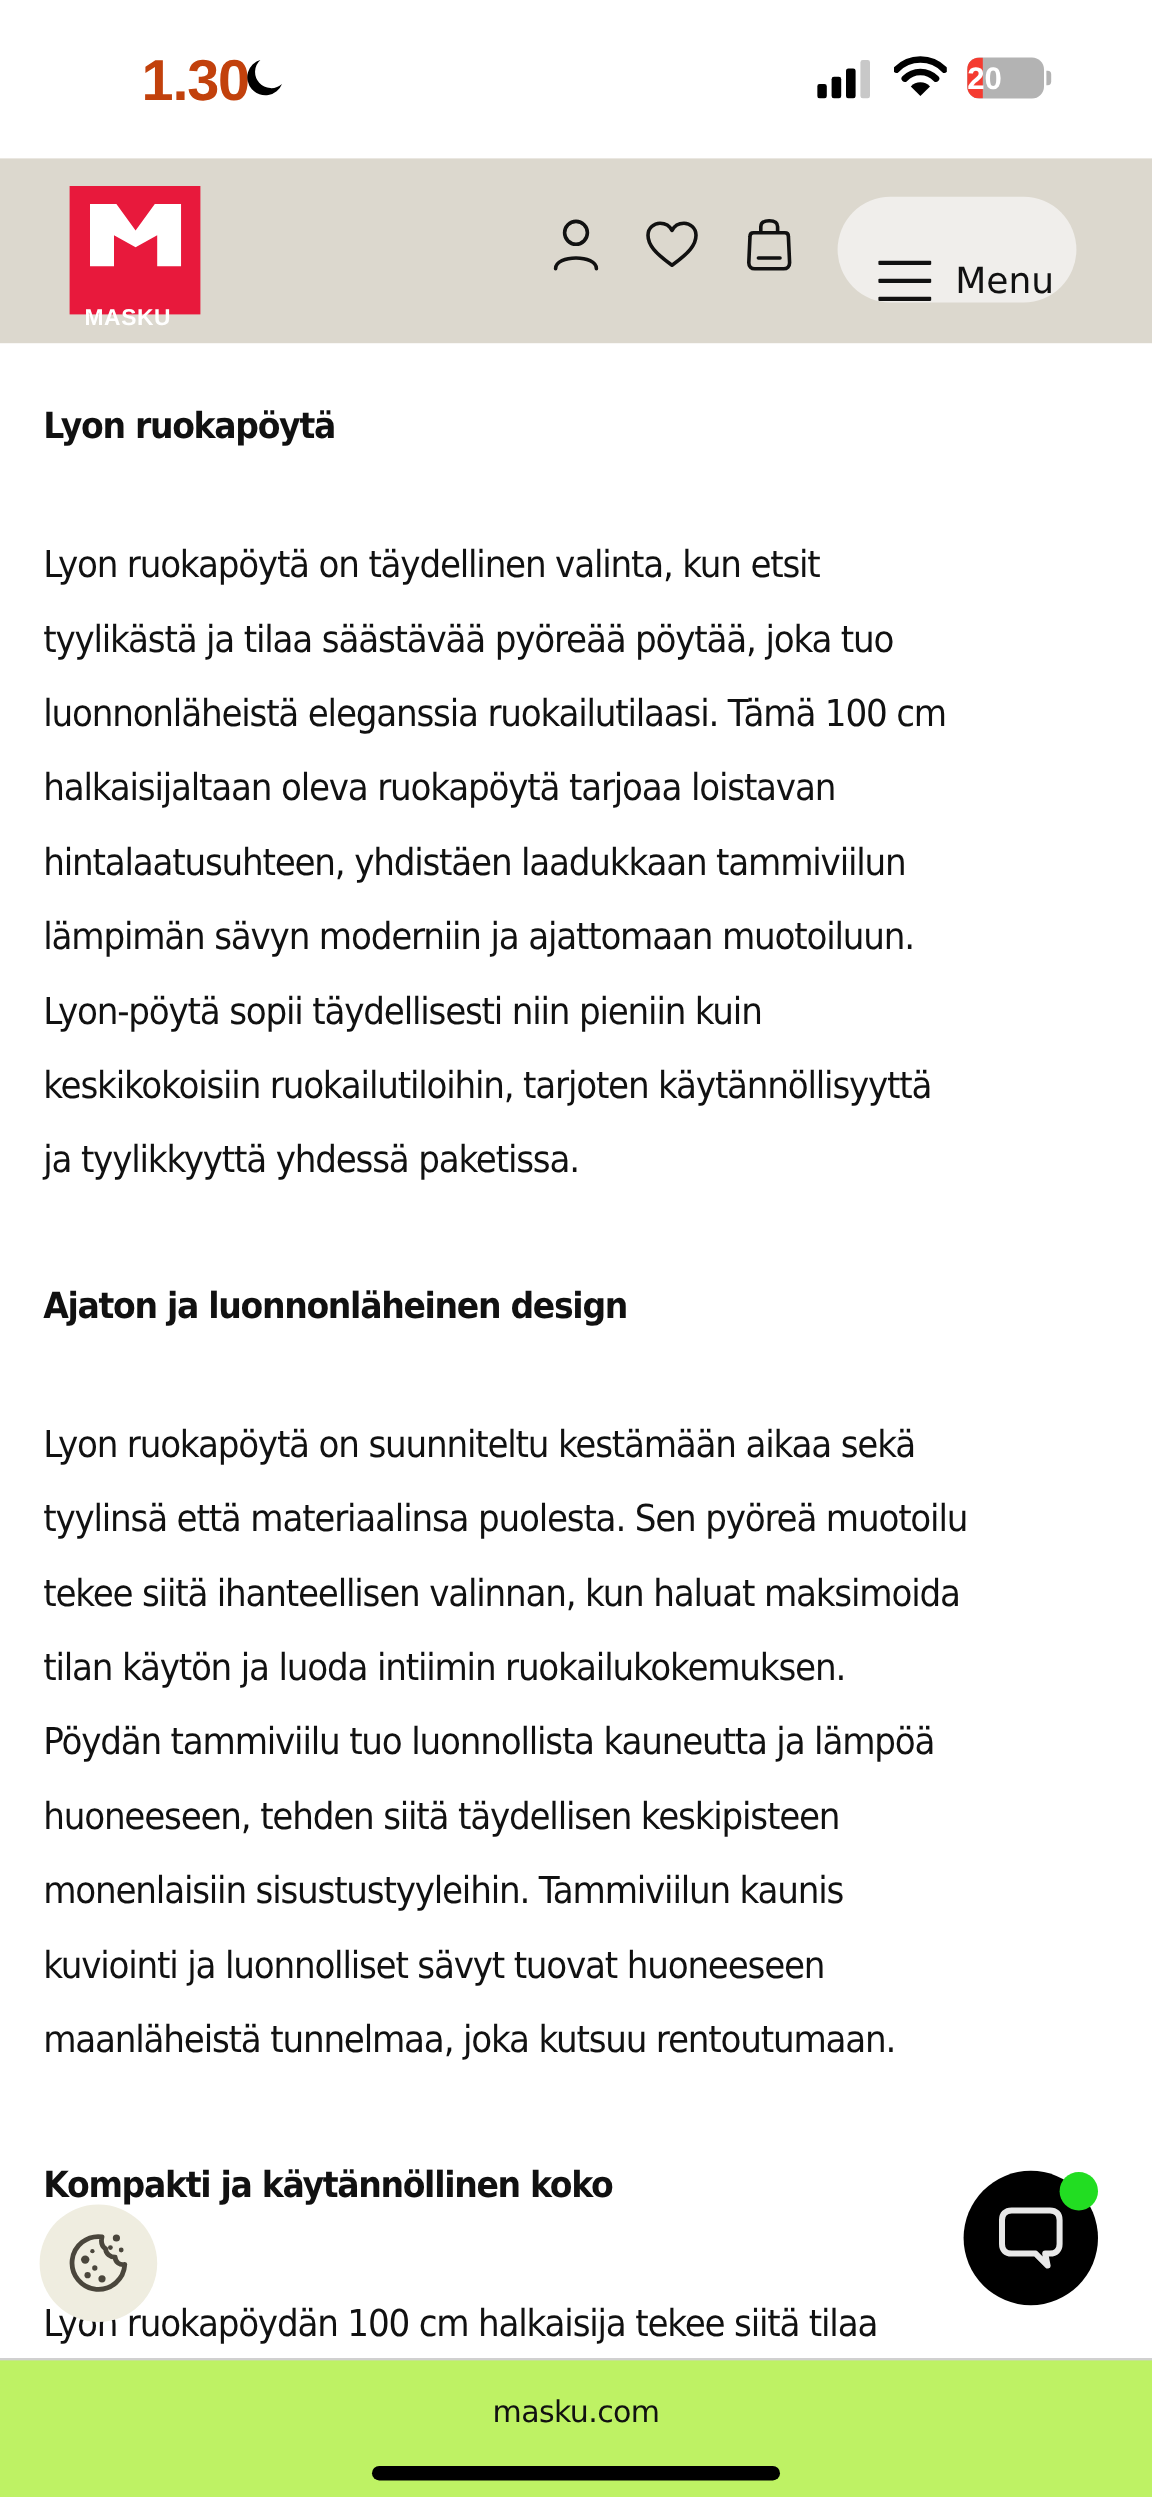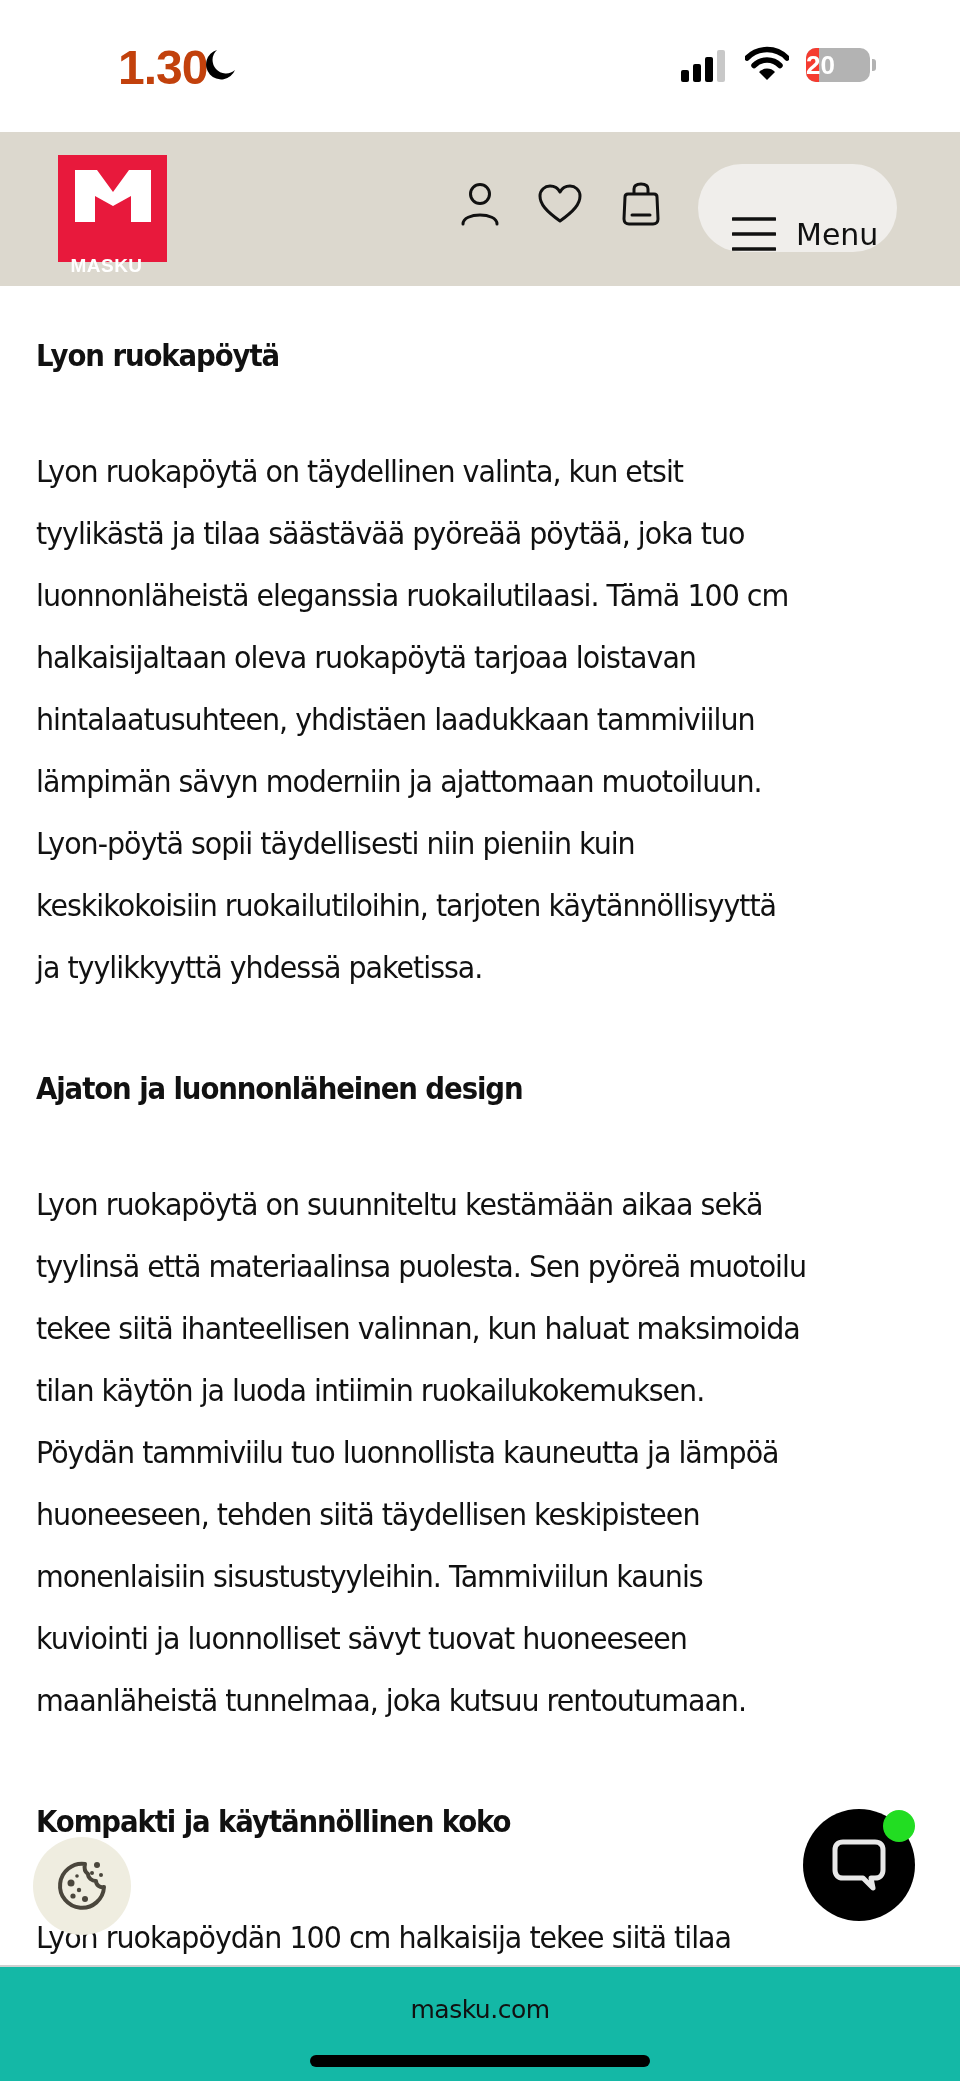--- a/index.html
+++ b/index.html
@@ -32,21 +32,21 @@
   .content { position: absolute; left: 36px; top: 286px; width: 900px; }
   .h { position: absolute; left: 0; font-weight: 700; font-size: 30px; font-family: "DejaVu Sans", sans-serif; letter-spacing: -1.2px; color: #111; white-space: nowrap; transform: scaleX(0.92); transform-origin: left; }
   .p-line { position: absolute; left: 0; font-size: 31px; font-family: "DejaVu Sans", sans-serif; letter-spacing: -1.1px; color: #111; white-space: nowrap; transform: scaleX(0.92); transform-origin: left; }
 
   
   .cookie-btn { position: absolute; left: 33px; top: 1837px; width: 98px; height: 98px; border-radius: 50%; background: #efede0; display: flex; align-items: center; justify-content: center; }
   .chat-btn { position: absolute; left: 803px; top: 1809px; width: 112px; height: 112px; border-radius: 50%; background: #000; display: flex; align-items: center; justify-content: center; }
   .chat-dot { position: absolute; left: 883px; top: 1810px; width: 32px; height: 32px; border-radius: 50%; background: #22dd22; }
 
   
-  .bottom-bar { position: absolute; left: 0; top: 1965px; width: 960px; height: 116px; background: #14b8a6; border-top: 2px solid #d0d0d0; }
+  .bottom-bar { position: absolute; left: 0; top: 1965px; width: 960px; height: 116px; background: #bef264; border-top: 2px solid #d0d0d0; }
   .url-text { position: absolute; left: 0; top: 28px; width: 960px; text-align: center; font-size: 25px; color: #111; font-family: "DejaVu Sans", sans-serif; letter-spacing: -0.5px; }
   .home-indicator { position: absolute; left: 310px; top: 88px; width: 340px; height: 12px; border-radius: 6px; background: #000; }
 </style>
 </head>
 <body>
 
 <div class="status-bar">
   <span class="status-time">1.30</span>
   <svg class="moon" viewBox="0 0 34 34">
     <path d="M14 2 A15 15 0 1 0 32 22 A12 12 0 0 1 14 2 Z" fill="#000"></path>

